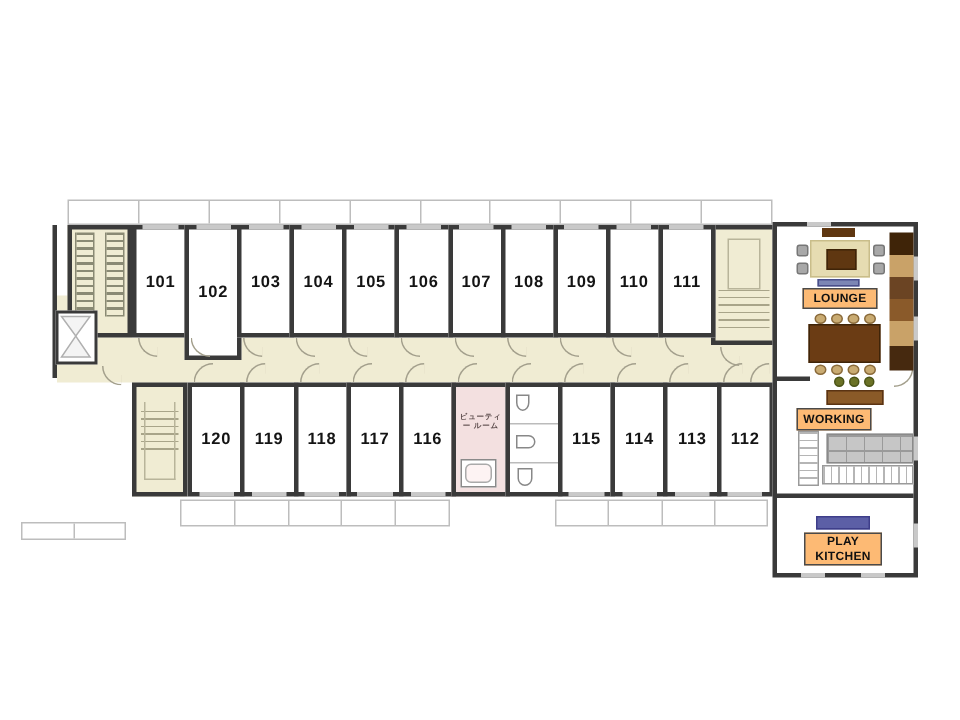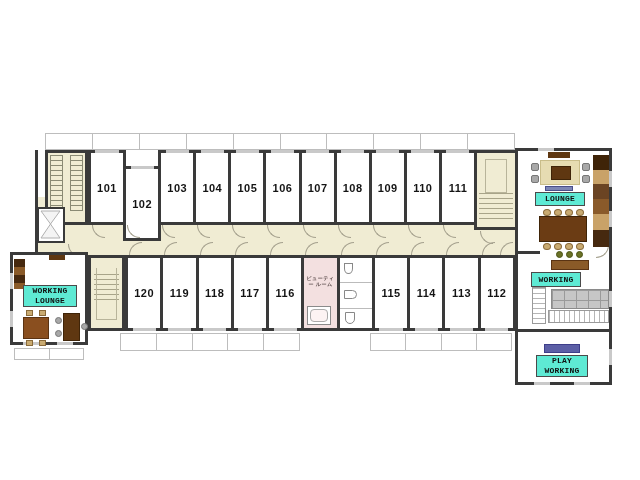--- a/index.html
+++ b/index.html
@@ -7,23 +7,23 @@
   #plan{position:absolute;left:0;top:0;width:640px;height:480px;background:#fff;}
   .abs{position:absolute;box-sizing:border-box;}
   .room{position:absolute;box-sizing:border-box;background:#fff;border:3px solid var(--wall);
     display:flex;align-items:center;justify-content:center;font-weight:bold;font-size:11px;
     letter-spacing:.5px;color:#141414;z-index:1;}
   .win{position:absolute;background:var(--window);z-index:3;}
   .arc{position:absolute;width:12px;height:12px;border:0 solid #a39f8c;z-index:2;}
   .arc.down{border-left-width:1px;border-bottom-width:1px;border-bottom-left-radius:100% 100%;}
   .arc.up{border-left-width:1px;border-top-width:1px;border-top-left-radius:100% 100%;}
   .arc.downr{border-right-width:1px;border-bottom-width:1px;border-bottom-right-radius:100% 100%;}
-  .label-box{position:absolute;box-sizing:border-box;background:#5eead4;border:1px solid #4a4a4a;
+  .label-box{position:absolute;box-sizing:border-box;background:#fdba74;border:1px solid #4a4a4a;
     display:flex;align-items:center;justify-content:center;text-align:center;font-weight:bold;
-    font-size:8px;line-height:1.2;letter-spacing:.2px;color:#111;z-index:6;padding:1px;font-family:Liberation Mono, monospace;}
+    font-size:8px;line-height:1.2;letter-spacing:.2px;color:#111;z-index:6;padding:1px;}
   .balcony{position:absolute;box-sizing:border-box;border:1px solid var(--balcony-line);display:flex;z-index:0;}
   .balcony>div{flex:1;border-right:1px solid var(--balcony-line);}
   .balcony>div:last-child{border-right:none;}
   .stair{position:absolute;box-sizing:border-box;background:var(--corridor);border:3px solid var(--wall);z-index:1;}
   .treads{position:absolute;background:repeating-linear-gradient(180deg,#a8a489 0 1px,rgba(0,0,0,0) 1px 5px);}
   .wallseg{position:absolute;background:var(--wall);z-index:2;}
   .furn{position:absolute;box-sizing:border-box;z-index:4;}
   .tinytext{position:absolute;font-size:5px;font-weight:bold;color:#5a4a4a;text-align:center;
     line-height:1.1;z-index:3;width:100%;}
 </style>
@@ -68,21 +68,21 @@
   </div>
 
   <div class="stair" style="left:88px;top:255px;width:37px;height:76px">
     <div class="treads" style="left:3px;top:16px;width:25px;height:30px"></div>
     <div class="abs" style="left:5px;top:10px;width:21px;height:52px;border:1px solid #b8b49a;border-top:none"></div>
   </div>
 
   <div id="gen">
       <div class="room" style="left:88px;top:150px;width:38.09090909090909px;height:75px">101<div class="win" style="left:14%;top:-3px;width:72%;height:3px"></div></div>
       <div class="arc down" style="left:92px;top:225px"></div>
-      <div class="room" style="left:123.0909090909091px;top:166px;width:38.09090909090909px;height:75px">102<div class="win" style="left:14%;top:-3px;width:72%;height:3px"></div></div>
+      <div class="room" style="left:123.0909090909091px;top:150px;width:38.09090909090909px;height:90px">102<div class="win" style="left:14%;top:-3px;width:72%;height:3px"></div></div>
       <div class="arc down" style="left:127.0909090909091px;top:225px"></div>
       <div class="room" style="left:158.1818181818182px;top:150px;width:38.09090909090909px;height:75px">103<div class="win" style="left:14%;top:-3px;width:72%;height:3px"></div></div>
       <div class="arc down" style="left:162.1818181818182px;top:225px"></div>
       <div class="room" style="left:193.27272727272728px;top:150px;width:38.09090909090909px;height:75px">104<div class="win" style="left:14%;top:-3px;width:72%;height:3px"></div></div>
       <div class="arc down" style="left:197.27272727272728px;top:225px"></div>
       <div class="room" style="left:228.36363636363637px;top:150px;width:38.09090909090909px;height:75px">105<div class="win" style="left:14%;top:-3px;width:72%;height:3px"></div></div>
       <div class="arc down" style="left:232.36363636363637px;top:225px"></div>
       <div class="room" style="left:263.4545454545455px;top:150px;width:38.09090909090909px;height:75px">106<div class="win" style="left:14%;top:-3px;width:72%;height:3px"></div></div>
       <div class="arc down" style="left:267.4545454545455px;top:225px"></div>
       <div class="room" style="left:298.54545454545456px;top:150px;width:38.09090909090909px;height:75px">107<div class="win" style="left:14%;top:-3px;width:72%;height:3px"></div></div>
@@ -140,41 +140,20 @@
       <div style="height:100%"></div>
       <div style="height:100%"></div>
     </div>
   <div class="balcony" id="balcony-bottom-right" style="left:370px;top:333px;width:142px;height:18px">
       <div style="height:100%"></div>
       <div style="height:100%"></div>
       <div style="height:100%"></div>
       <div style="height:100%"></div>
     </div>
 
-  <div class="abs" style="left:10px;top:252px;width:78px;height:93px;background:#fff;border:3px solid var(--wall);z-index:2">
-    <div class="furn" style="left:1px;top:4px;width:11px;height:30px;background:repeating-linear-gradient(180deg,#46290f 0 8px,#8a5a28 8px 16px)"></div>
-    <div class="furn" style="left:36px;top:0px;width:16px;height:5px;background:var(--wood-dark)"></div>
-    <div class="label-box" style="left:10px;top:30px;width:54px;height:22px">WORKING LOUNGE</div>
-
-    <div class="furn" style="left:10px;top:62px;width:26px;height:22px;background:#8a4f1f;border:1px solid #5a3313"></div>
-    <div class="furn" style="left:13px;top:55px;width:7px;height:6px;background:var(--chair-tan);border:1px solid #8a6a3a"></div>
-    <div class="furn" style="left:26px;top:55px;width:7px;height:6px;background:var(--chair-tan);border:1px solid #8a6a3a"></div>
-    <div class="furn" style="left:13px;top:85px;width:7px;height:6px;background:var(--chair-tan);border:1px solid #8a6a3a"></div>
-    <div class="furn" style="left:26px;top:85px;width:7px;height:6px;background:var(--chair-tan);border:1px solid #8a6a3a"></div>
-
-    <div class="furn" style="left:50px;top:58px;width:17px;height:28px;background:var(--wood-dark);border:1px solid #3f2408"></div>
-    <div class="furn" style="left:42px;top:62px;width:7px;height:7px;border-radius:50%;background:var(--chair-gray);border:1px solid #777"></div>
-    <div class="furn" style="left:42px;top:75px;width:7px;height:7px;border-radius:50%;background:var(--chair-gray);border:1px solid #777"></div>
-    <div class="furn" style="left:68px;top:68px;width:7px;height:7px;border-radius:50%;background:var(--chair-gray);border:1px solid #777"></div>
-
-    <div class="win" style="left:-3px;top:18px;width:3px;height:16px"></div>
-    <div class="win" style="left:-3px;top:56px;width:3px;height:16px"></div>
-    <div class="win" style="left:10px;top:87px;width:16px;height:3px"></div>
-    <div class="win" style="left:44px;top:87px;width:16px;height:3px"></div>
-  </div>
   <div class="balcony" id="balcony-working" style="left:14px;top:348px;width:70px;height:12px">
       <div style="height:100%"></div>
       <div style="height:100%"></div>
     </div>
 
   <div class="abs" style="left:515px;top:148px;width:97px;height:237px;background:#fff;border:3px solid var(--wall);z-index:2">
 
     <div class="furn" style="left:30px;top:1px;width:22px;height:6px;background:var(--wood-dark)"></div>
     <div class="furn" style="left:22px;top:9px;width:40px;height:25px;background:#e6dcb2;border:1px solid #c9bd8a">
       <div class="furn" style="left:10px;top:5px;width:20px;height:14px;background:#5f3711;border:1px solid #3f2408"></div>
@@ -204,21 +183,21 @@
     <div class="furn" style="left:58px;top:100px;width:7px;height:7px;border-radius:50%;background:var(--stool-green);border:1px solid #4a5316"></div>
     <div class="furn" style="left:33px;top:109px;width:38px;height:10px;background:var(--wood);border:1px solid #5a3313"></div>
     <div class="label-box" style="left:13px;top:121px;width:50px;height:15px">WORKING</div>
     <div class="furn" style="left:33px;top:138px;width:58px;height:20px;background:#c6c6c6;border:1px solid #8a8a8a;background-image:repeating-linear-gradient(90deg,#9a9a9a 0 1px,rgba(0,0,0,0) 1px 12px),repeating-linear-gradient(180deg,#9a9a9a 0 1px,rgba(0,0,0,0) 1px 10px)"></div>
     <div class="furn" style="left:14px;top:136px;width:14px;height:37px;background:#fff;border:1px solid #9a9a9a;background-image:repeating-linear-gradient(180deg,#b5b5b5 0 1px,rgba(0,0,0,0) 1px 5px)"></div>
     <div class="furn" style="left:30px;top:159px;width:61px;height:13px;background:#fff;border:1px solid #9a9a9a;background-image:repeating-linear-gradient(90deg,#b5b5b5 0 1px,rgba(0,0,0,0) 1px 5px)"></div>
 
     <div class="wallseg" style="left:0px;top:178px;width:91px;height:3px"></div>
 
     <div class="furn" style="left:26px;top:193px;width:36px;height:9px;background:var(--mat-purple);border:1px solid #3e3e8a"></div>
-    <div class="label-box" style="left:18px;top:204px;width:52px;height:22px">PLAY WORKING</div>
+    <div class="label-box" style="left:18px;top:204px;width:52px;height:22px">PLAY KITCHEN</div>
 
     <div class="win" style="left:91px;top:20px;width:3px;height:16px"></div>
     <div class="win" style="left:91px;top:60px;width:3px;height:16px"></div>
     <div class="win" style="left:91px;top:140px;width:3px;height:16px"></div>
     <div class="win" style="left:91px;top:198px;width:3px;height:16px"></div>
     <div class="win" style="left:16px;top:231px;width:16px;height:3px"></div>
     <div class="win" style="left:56px;top:231px;width:16px;height:3px"></div>
     <div class="win" style="left:20px;top:-3px;width:16px;height:3px"></div>
   </div>
 

